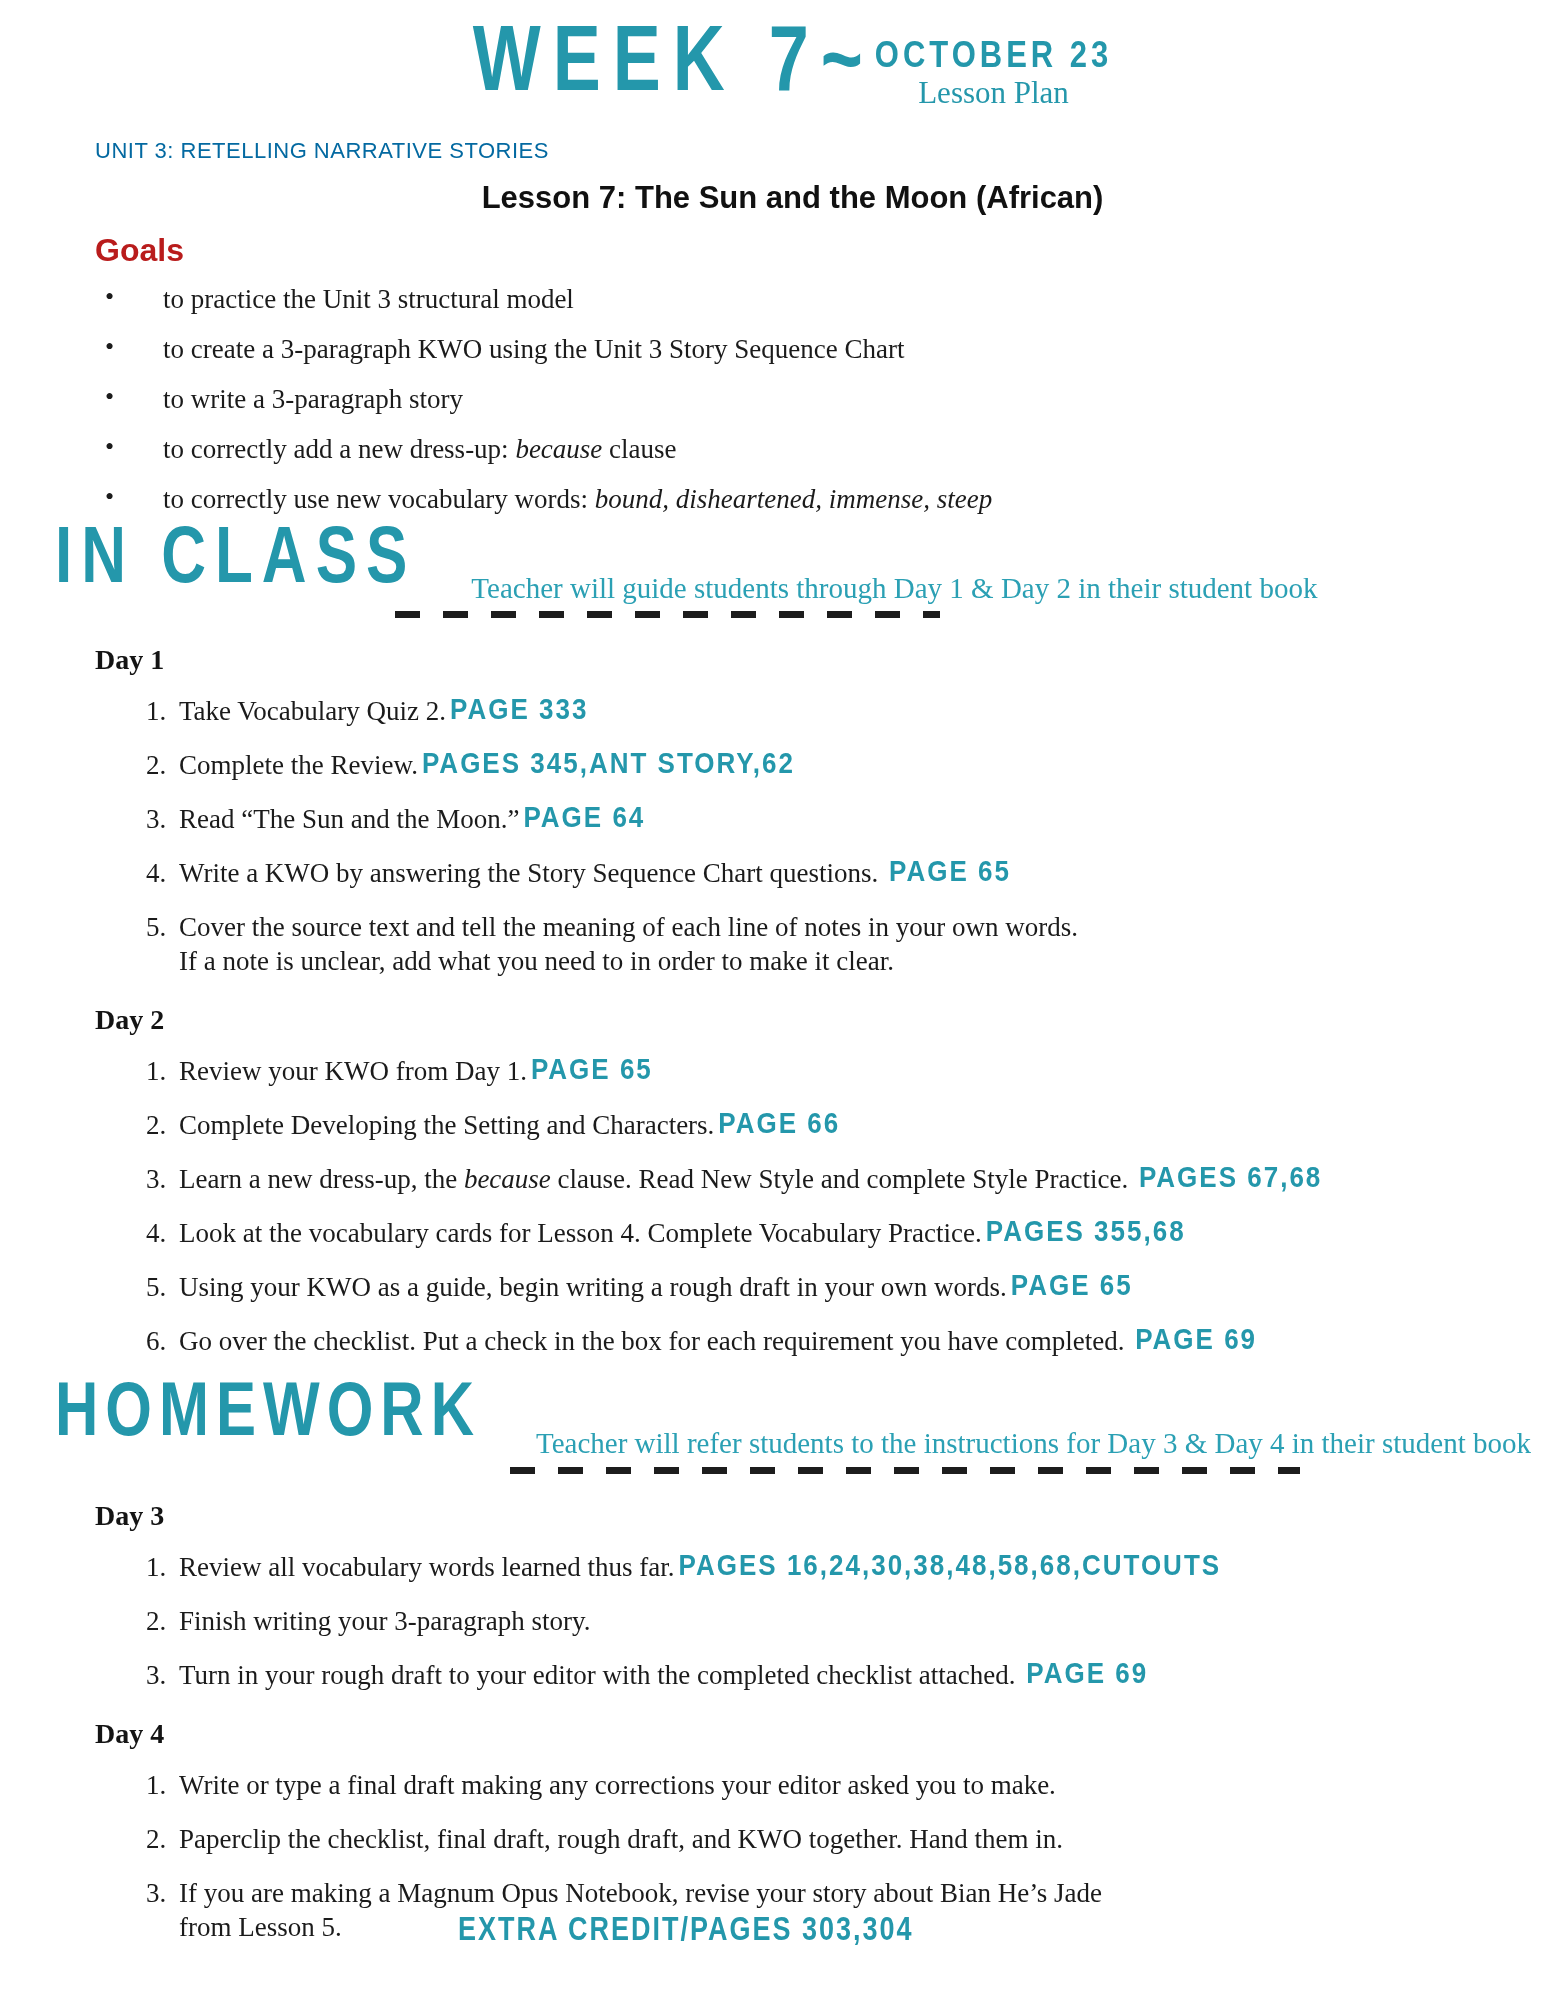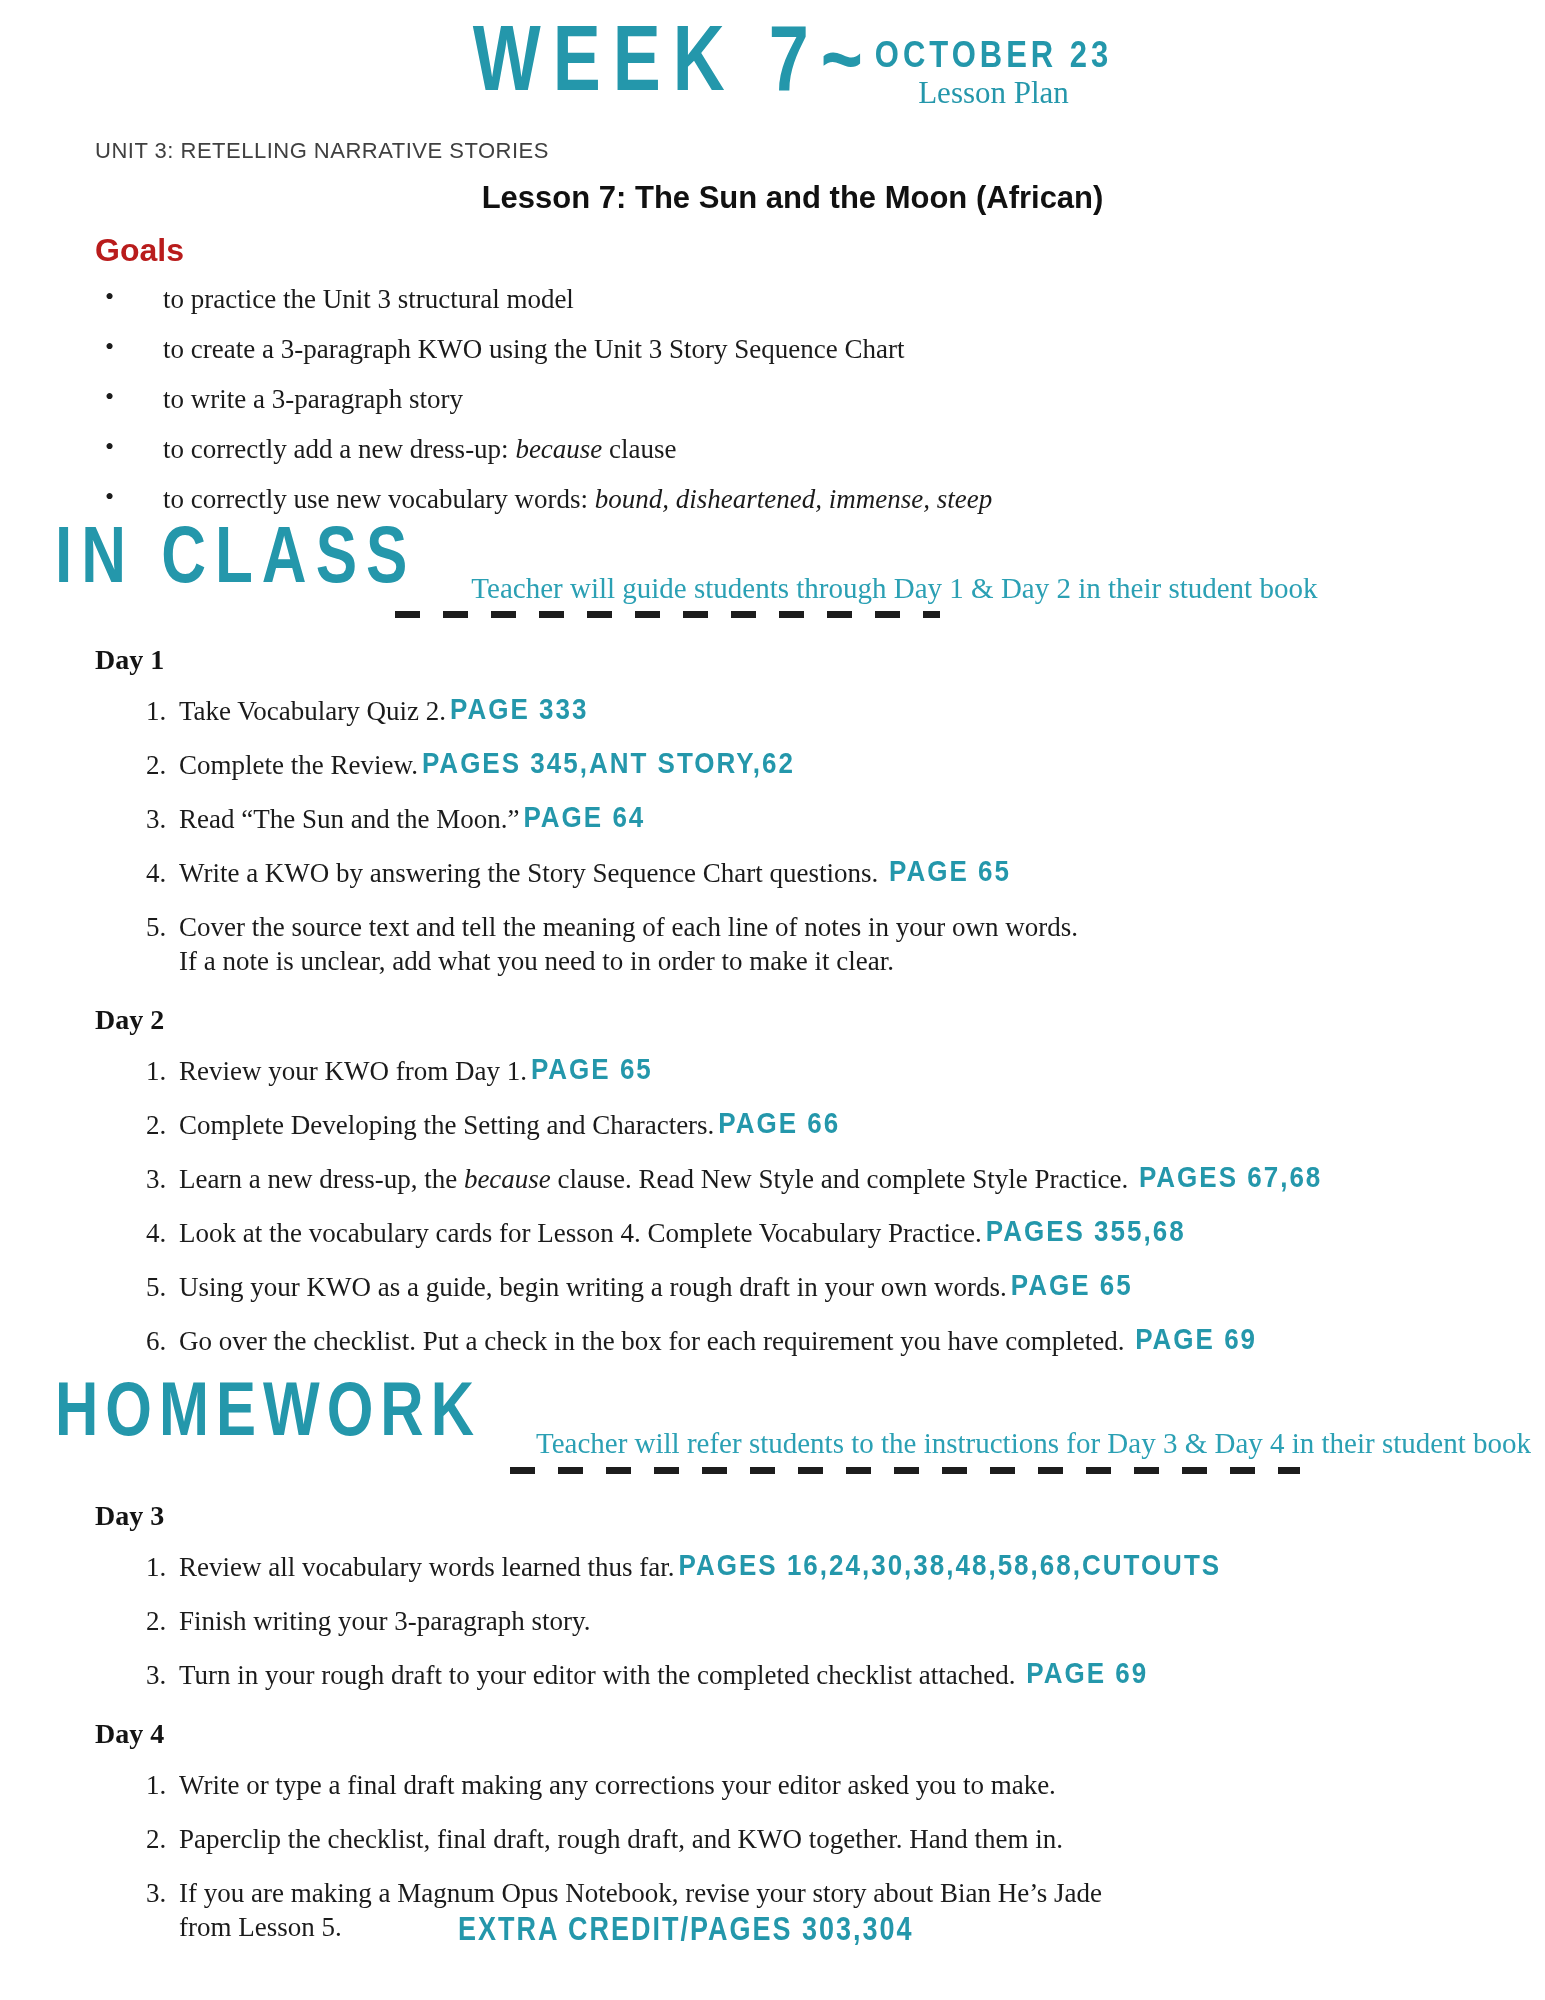--- a/index.html
+++ b/index.html
@@ -26,21 +26,21 @@
     font-family:"Liberation Serif",serif;color:#2497ab;font-size:31px;
     line-height:1.05;display:block;text-align:center;margin-top:4px;
   }
 
   
   .header{display:flex;justify-content:center;align-items:flex-start;margin-top:14px;height:92px;}
   .header .right{margin-top:10px;text-align:center;}
 
   
   .unit-line{
-    font-family:"Liberation Sans",sans-serif;font-size:22px;color:#404040;
+    font-family:"Liberation Sans",sans-serif;font-size:22px;color:#0369a1;
     letter-spacing:.5px;margin-top:14px;
   }
   .lesson-title{
     font-family:"Liberation Sans",sans-serif;font-weight:700;font-size:31px;
     color:#111;margin-top:16px;text-align:center;
   }
   .goals-title{
     font-family:"Liberation Sans",sans-serif;font-weight:700;font-size:32px;
     color:#b91c1c;margin-top:16px;
   }

